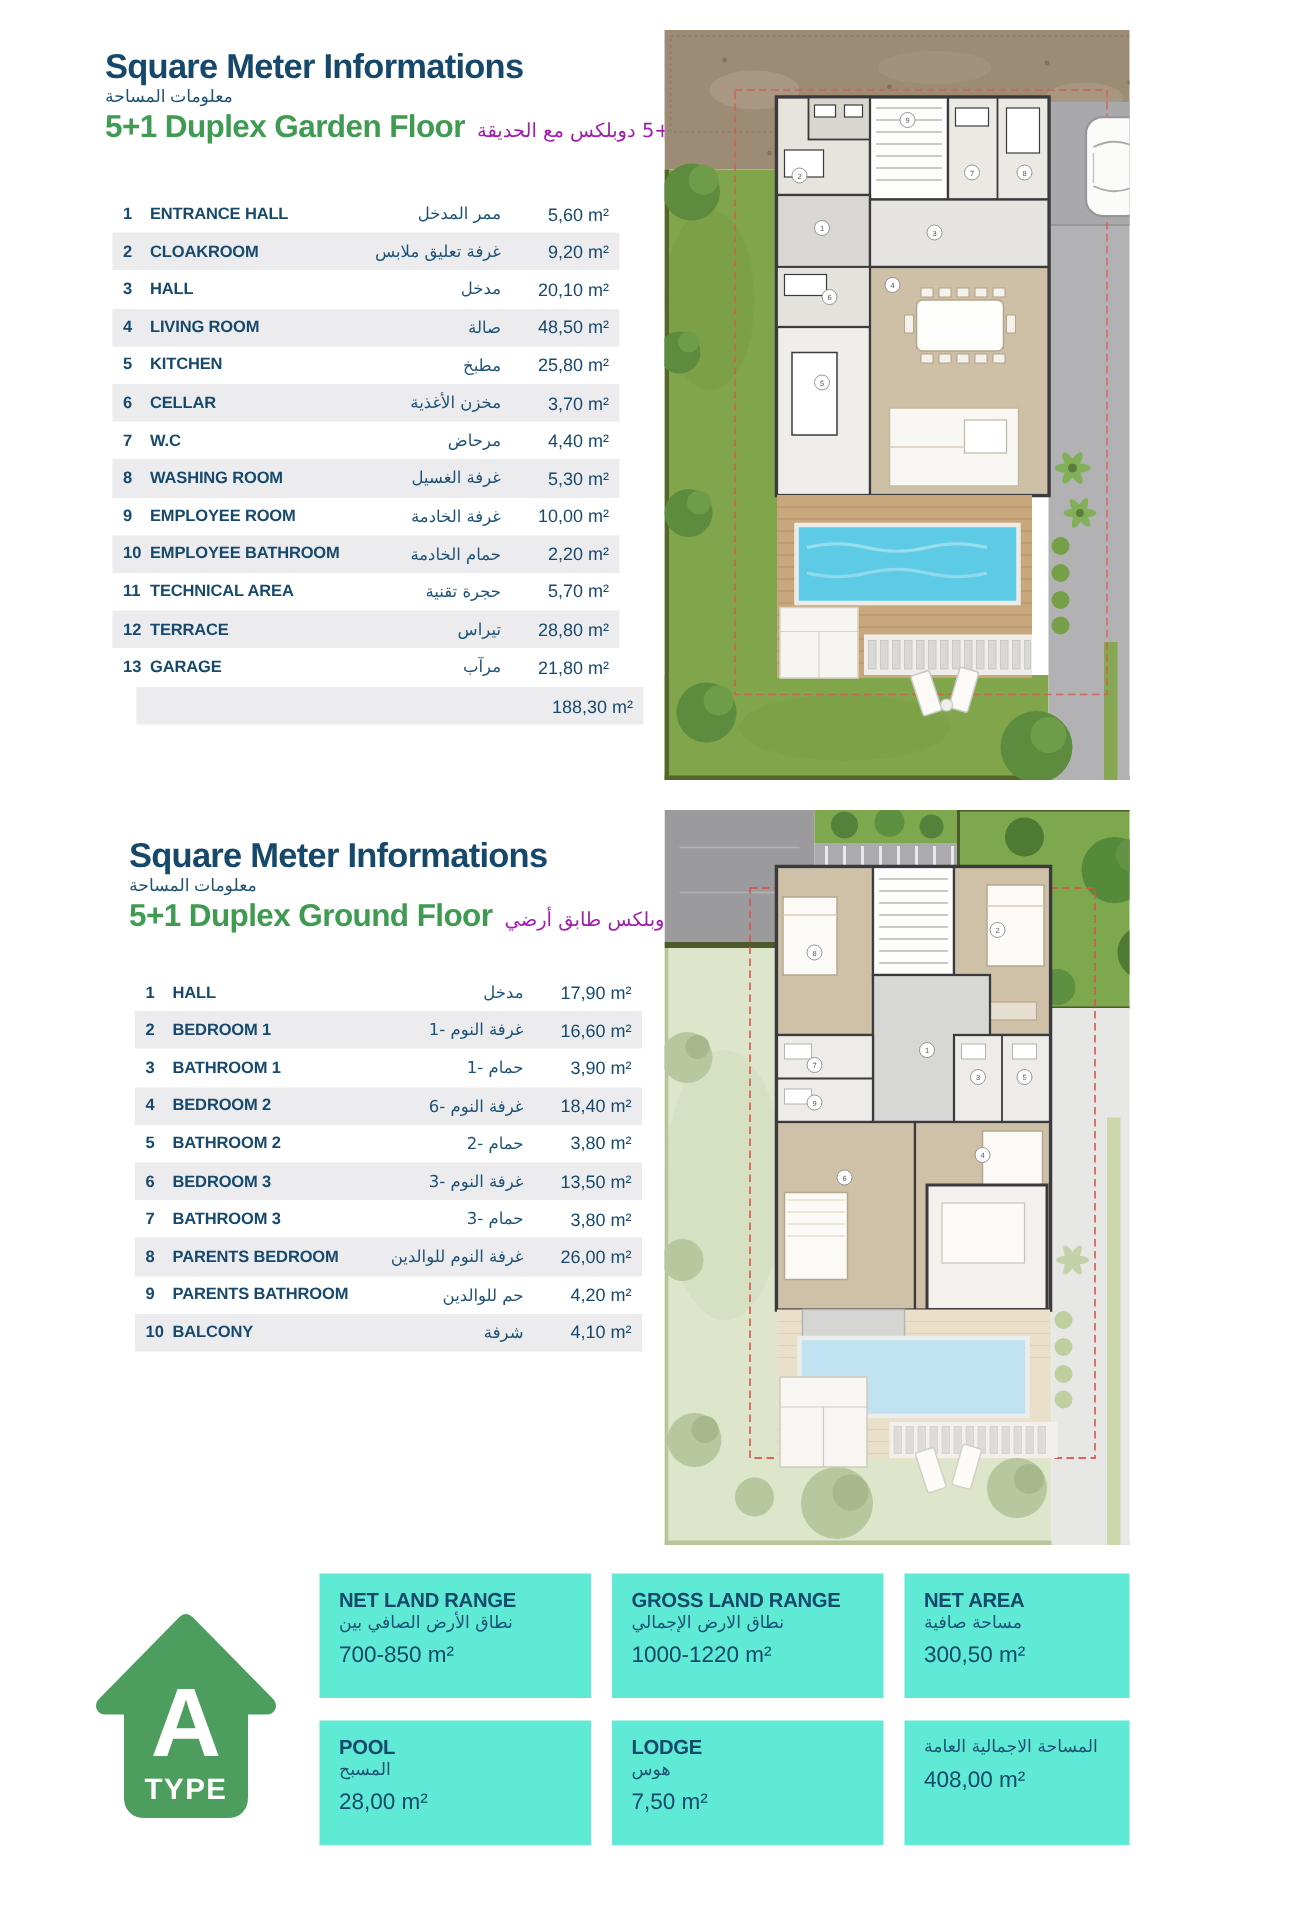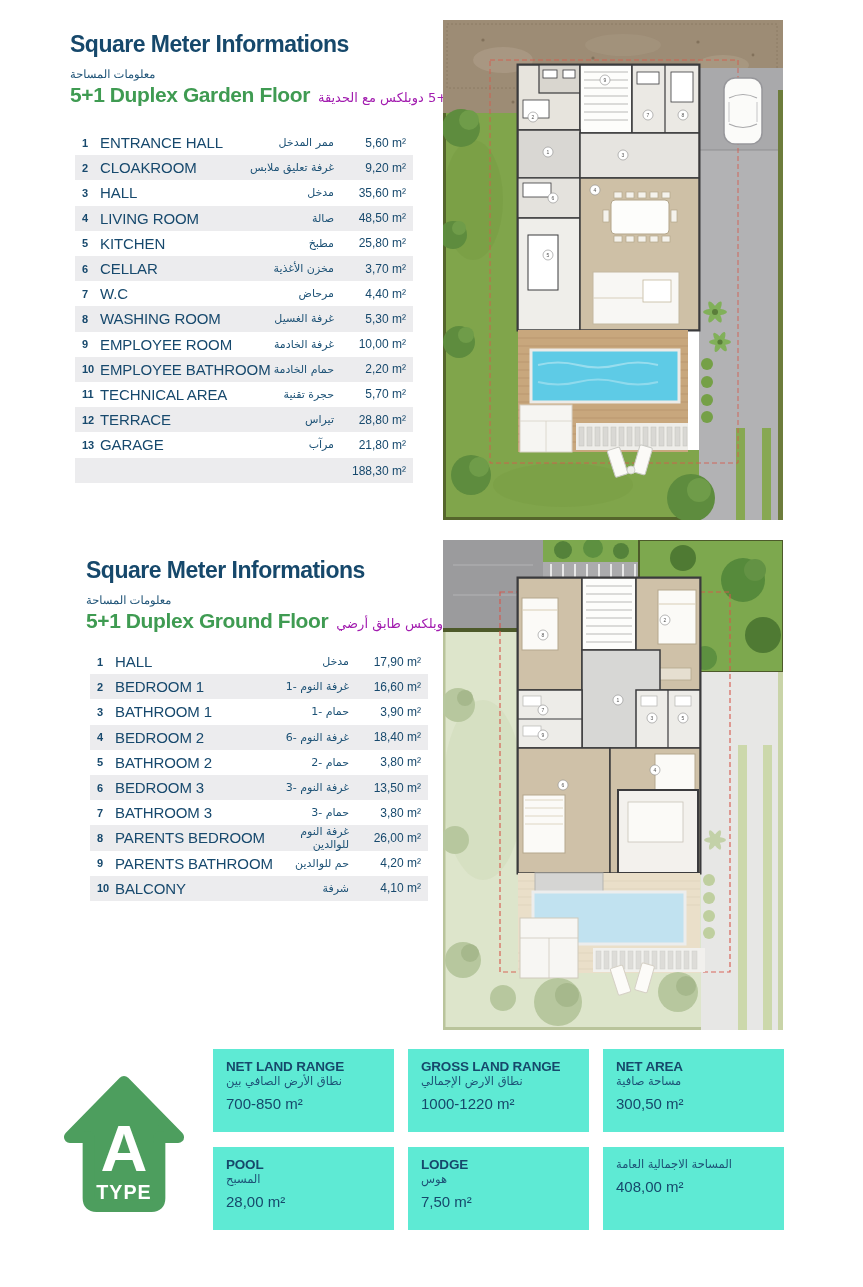--- a/index.html
+++ b/index.html
@@ -1,32 +1,32 @@
 <!DOCTYPE html>
 <html><head>
 <meta charset="utf-8">
 <style>
   html,body{margin:0;padding:0;background:#ffffff;}
   body{font-family:"Liberation Sans",sans-serif;}
-  .page{position:relative;width:863px;height:1287px;background:#ffffff;overflow:hidden;}
+  .page{position:relative;width:753px;height:1287px;background:#ffffff;overflow:hidden;}
 
   
   .sec-head{position:absolute;color:#16486b;}
   .sec-head .t{font-size:23px;font-weight:700;letter-spacing:-0.5px;line-height:1.05;color:#16486b;}
-  .sec-head .t-ar{font-size:11.5px;margin-top:11px;color:#1d5276;font-family:Liberation Sans, sans-serif;}
+  .sec-head .t-ar{font-size:11.5px;margin-top:1px;color:#1d5276;font-family:Liberation Serif, serif;}
   .sec-head .sub{margin-top:2px;display:flex;align-items:baseline;gap:8px;}
   .sec-head .sub .g{font-size:21px;font-weight:700;letter-spacing:-0.4px;color:#3f9b52;}
   .sec-head .sub .g-ar{font-size:13px;color:#a21caf;font-family:"DejaVu Sans",sans-serif;}
 
   
   .area-table{position:absolute;width:338px;}
   .row{display:flex;align-items:center;height:25.2px;padding:0 7px;box-sizing:border-box;color:#17496d;}
   .row.alt{background:#ececee;}
   .row .num{width:18px;font-size:11px;font-weight:700;flex:0 0 auto;}
-  .row .nm{font-size:15px;font-weight:400;letter-spacing:-0.1px;flex:0 0 auto;}
+  .row .nm{font-size:11px;font-weight:700;letter-spacing:-0.1px;flex:0 0 auto;}
   .row .ar{flex:1 1 auto;text-align:right;font-size:11px;color:#1d5276;font-family:"DejaVu Sans",sans-serif;padding-right:10px;}
   .row .val{flex:0 0 62px;text-align:right;font-size:12px;color:#17496d;}
   .row.total{justify-content:flex-end;}
   .row.total .val{font-size:12px;}
 
   
   .plan{position:absolute;}
   .plan svg{display:block;}
 
   
@@ -65,21 +65,21 @@
         <span class="num">2</span>
         <span class="nm">CLOAKROOM</span>
         <span class="ar" dir="rtl">غرفة تعليق ملابس</span>
         <span class="val">9,20 m²</span>
       </div>
 
       <div class="row">
         <span class="num">3</span>
         <span class="nm">HALL</span>
         <span class="ar" dir="rtl">مدخل</span>
-        <span class="val">35,60 m²</span>
+        <span class="val">20,10 m²</span>
       </div>
 
       <div class="row alt">
         <span class="num">4</span>
         <span class="nm">LIVING ROOM</span>
         <span class="ar" dir="rtl">صالة</span>
         <span class="val">48,50 m²</span>
       </div>
 
       <div class="row">
@@ -138,21 +138,21 @@
         <span class="val">28,80 m²</span>
       </div>
 
       <div class="row">
         <span class="num">13</span>
         <span class="nm">GARAGE</span>
         <span class="ar" dir="rtl">مرآب</span>
         <span class="val">21,80 m²</span>
       </div>
     </div>
-  <div class="row total alt" style="position:absolute;left:75px;top:458px;width:338px;">
+  <div class="row total alt" style="position:absolute;left:91px;top:458px;width:338px;">
     <span class="val">188,30 m²</span>
   </div>
 
   <div class="plan" style="left:443px;top:20px;">
     <svg width="340" height="500" viewBox="0 0 340 500">
       <rect x="0" y="0" width="340" height="500" fill="#ffffff"></rect>
 
       <g>
         <rect x="0" y="0" width="340" height="73" fill="#9d8c75"></rect>
         <rect x="0" y="0" width="236" height="93" fill="#9d8c75"></rect>

